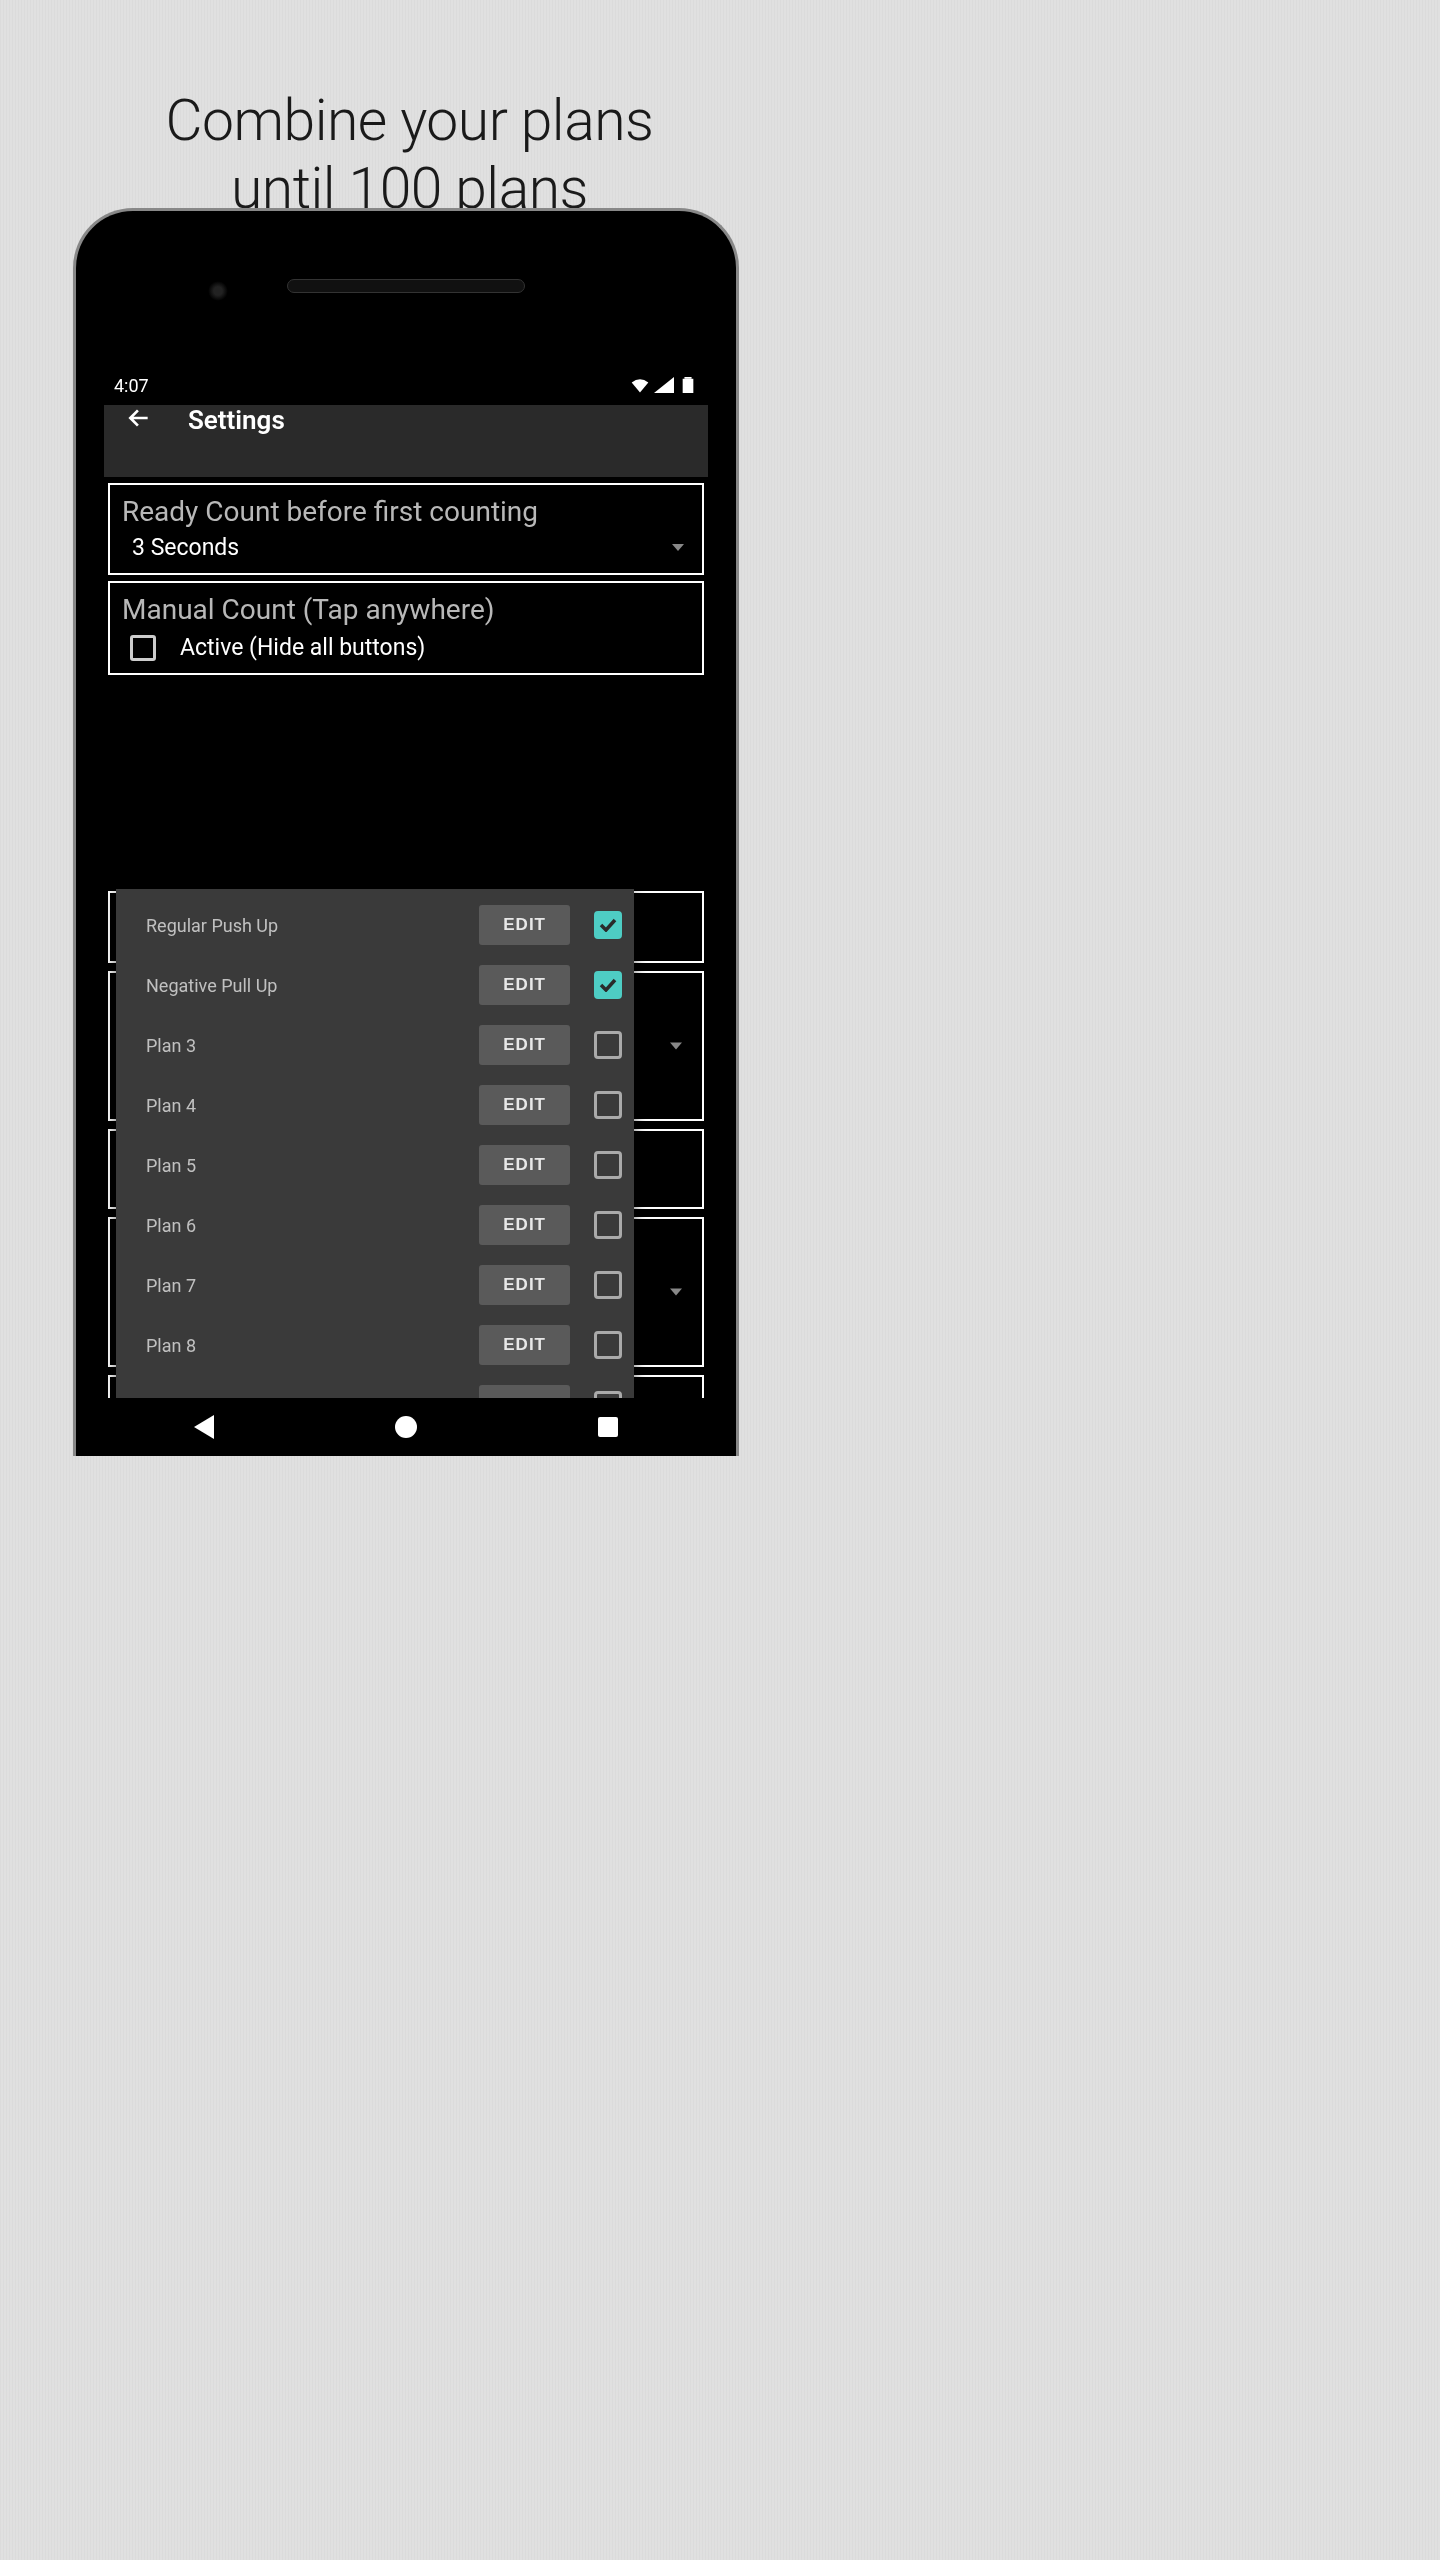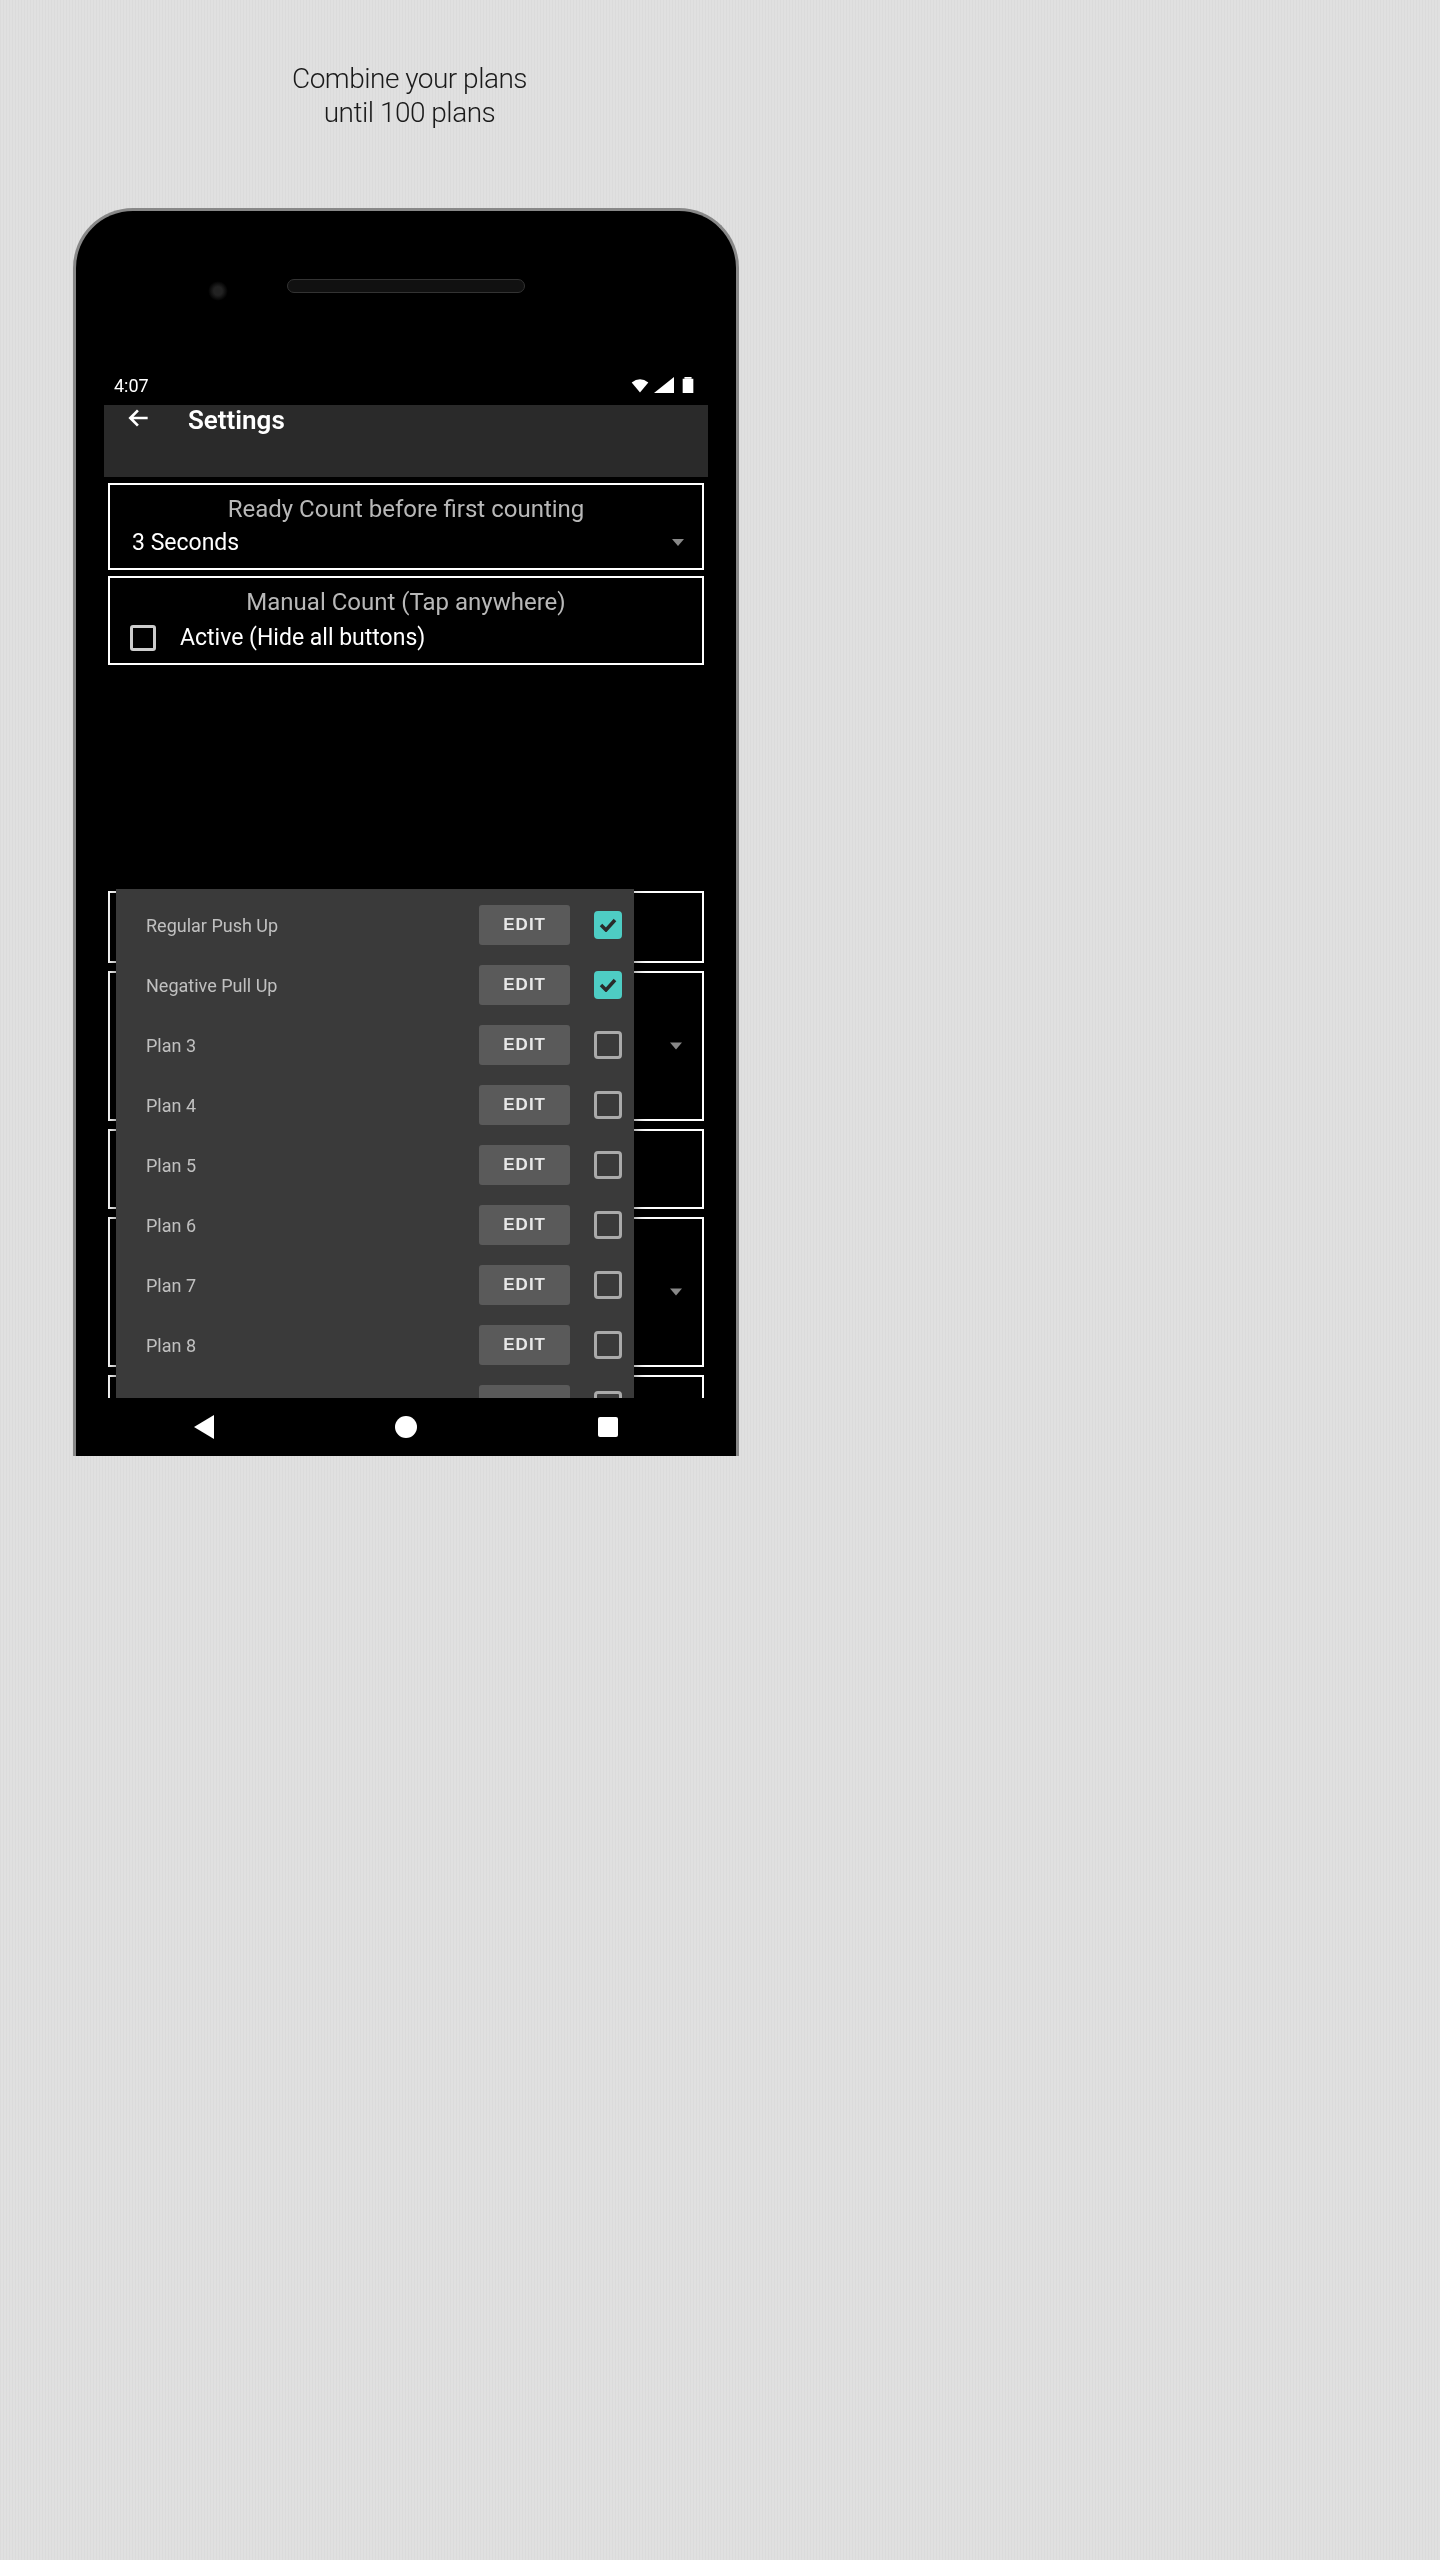--- a/index.html
+++ b/index.html
@@ -7,24 +7,24 @@
   font-family: -apple-system, BlinkMacSystemFont, 'Segoe UI', Roboto, Helvetica, Arial, sans-serif;
   background: #dedede;
   background-image: repeating-linear-gradient(90deg, #dbdbdb 0px, #dbdbdb 1px, #e0e0e0 1px, #e0e0e0 3px);
   width: 819px;
   height: 1456px;
   position: relative;
   overflow: hidden;
 }
 .headline {
   text-align: center;
-  font-size: 28px;
+  font-size: 57px;
   font-weight: 300;
   color: #1a1a1a;
-  padding-top: 62px;
+  padding-top: 87px;
   line-height: 1.2;
   letter-spacing: -0.5px;
 }
 .phone-frame {
   position: absolute;
   left: 73px;
   top: 208px;
   width: 666px;
   height: 1248px;
   background: #000;
@@ -101,21 +101,21 @@
   font-weight: 700;
   padding: 10px 16px;
 }
 .settings-body { background: #000; padding: 0; }
 .setting-block {
   border: 2px solid #fff;
   margin: 6px 4px;
   padding: 10px 12px 12px 12px;
   background: #000;
 }
-.setting-label { color: #b8b8b8; font-size: 24px; margin-bottom: 4px; text-align: center; }
+.setting-label { color: #b8b8b8; font-size: 28px; margin-bottom: 4px; }
 .dropdown-row {
   display: flex;
   justify-content: space-between;
   align-items: center;
   color: #fff;
   font-size: 23px;
   padding: 2px 6px 0 10px;
 }
 .dropdown-caret { width: 0; height: 0; border-left: 6px solid transparent; border-right: 6px solid transparent; border-top: 7px solid #888; }
 .checkbox-row { display: flex; align-items: center; gap: 24px; padding-top: 4px; padding-left: 8px; }

